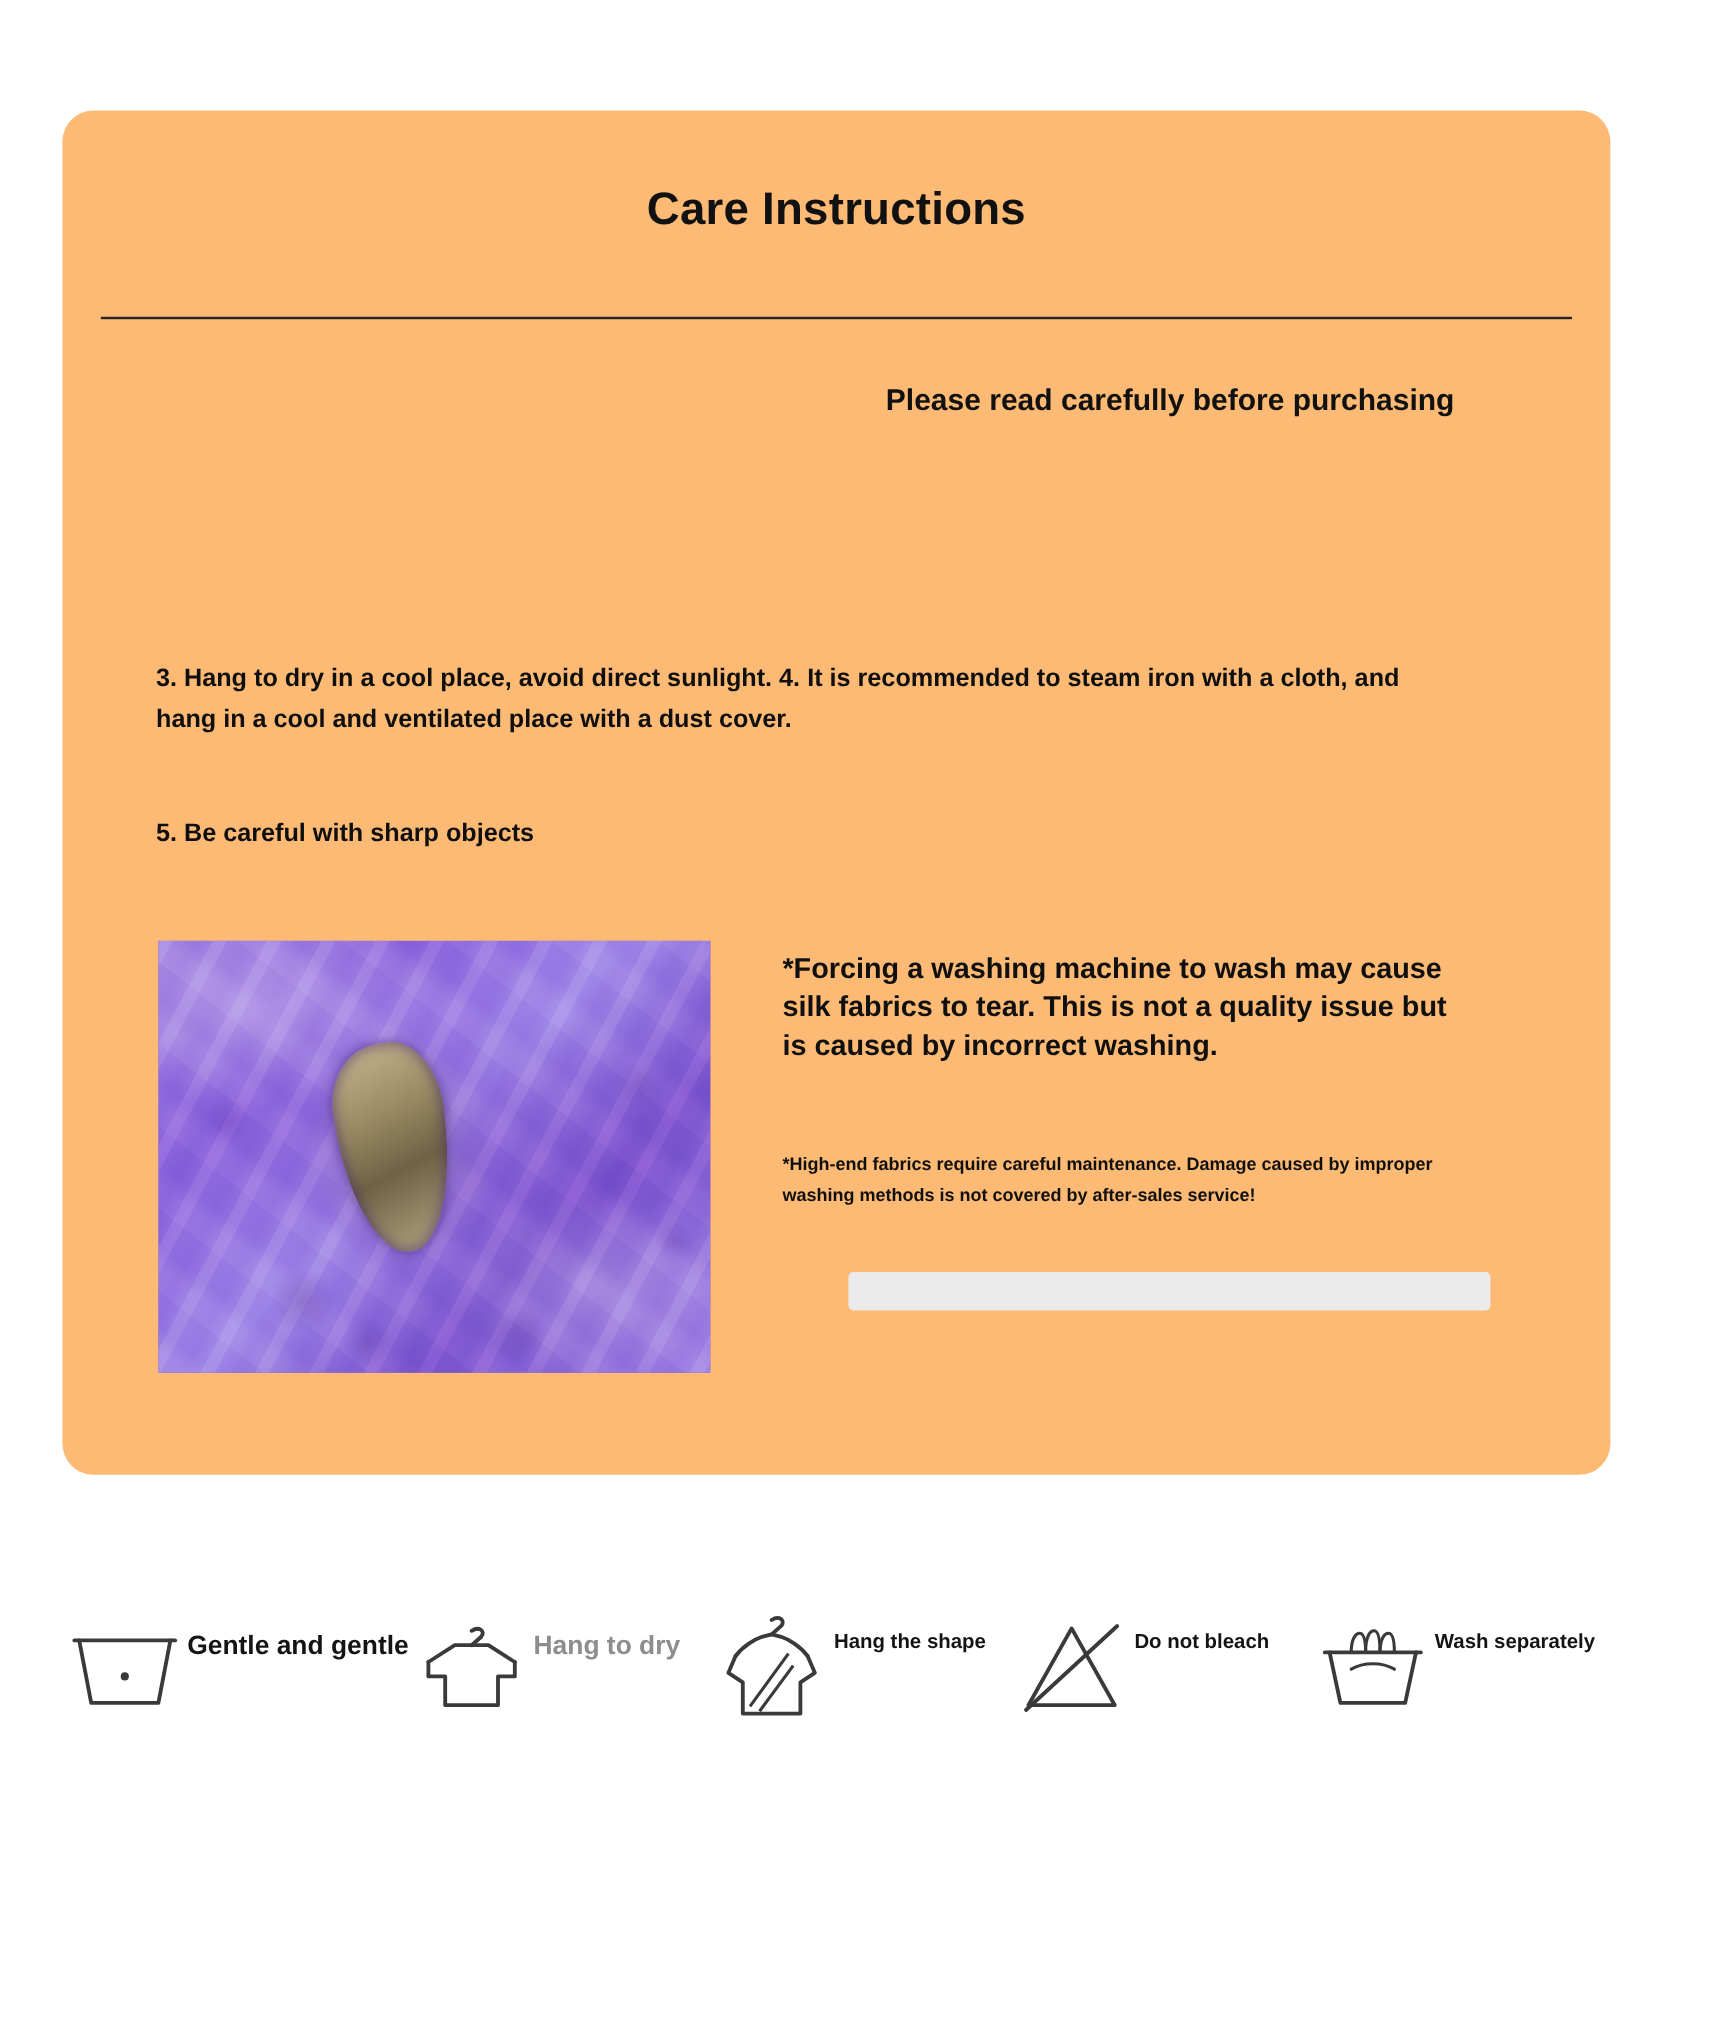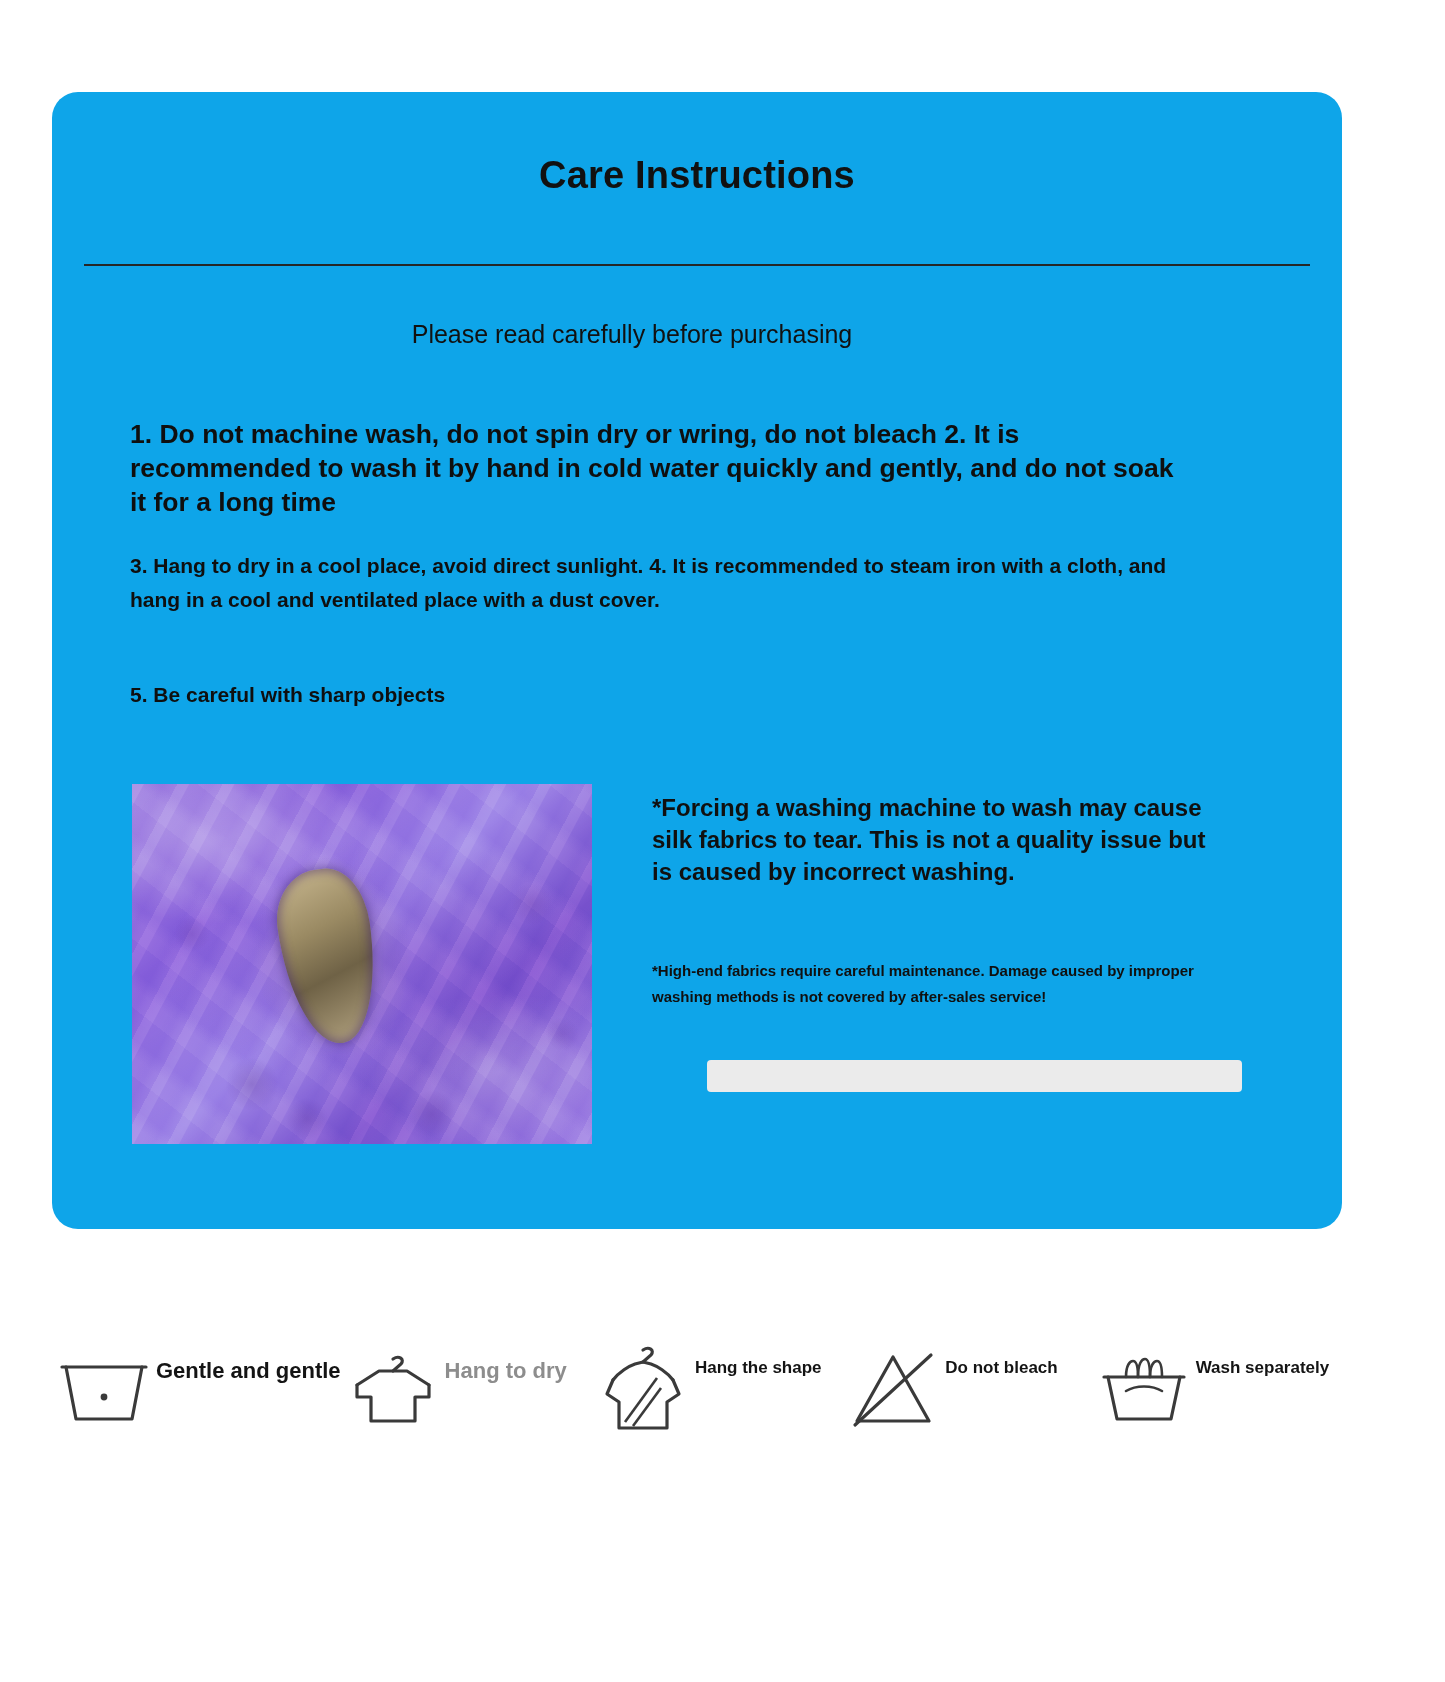--- a/index.html
+++ b/index.html
@@ -15,21 +15,21 @@
     position: relative;
     overflow: hidden;
   }
 
   .card {
     position: absolute;
     left: 52px;
     top: 92px;
     width: 1290px;
     height: 1137px;
-    background: #0ea5e9;
+    background: #fdba74;
     border-radius: 26px;
   }
 
   .page-title {
     position: absolute;
     left: 0;
     top: 62px;
     width: 100%;
     text-align: center;
     font-size: 38px;
@@ -45,23 +45,23 @@
     width: 1226px;
     height: 2px;
     background: #262626;
   }
 
   .subtitle {
     position: absolute;
     left: 0;
     top: 228px;
     width: 1160px;
-    text-align: center;
+    text-align: right;
     font-size: 25px;
-    font-weight: normal;
+    font-weight: bold;
     color: #111111;
   }
 
   .para {
     position: absolute;
     left: 78px;
     width: 1060px;
     font-weight: bold;
     color: #0f0f0f;
   }
@@ -212,21 +212,20 @@
 <body>
 
 <div class="card">
 
   <div class="page-title">Care Instructions</div>
 
   <div class="divider"></div>
 
   <div class="subtitle">Please read carefully before purchasing</div>
 
-  <div class="para para-1">1. Do not machine wash, do not spin dry or wring, do not bleach 2. It is recommended to wash it by hand in cold water quickly and gently, and do not soak it for a long time</div>
   <div class="para para-2">3. Hang to dry in a cool place, avoid direct sunlight. 4. It is recommended to steam iron with a cloth, and hang in a cool and ventilated place with a dust cover.</div>
   <div class="para para-3">5. Be careful with sharp objects</div>
 
   <div class="photo">
     <div class="base"></div>
     <div class="folds"></div>
     <div class="floral"></div>
     <div class="tear-edge"></div>
     <div class="tear"></div>
   </div>

